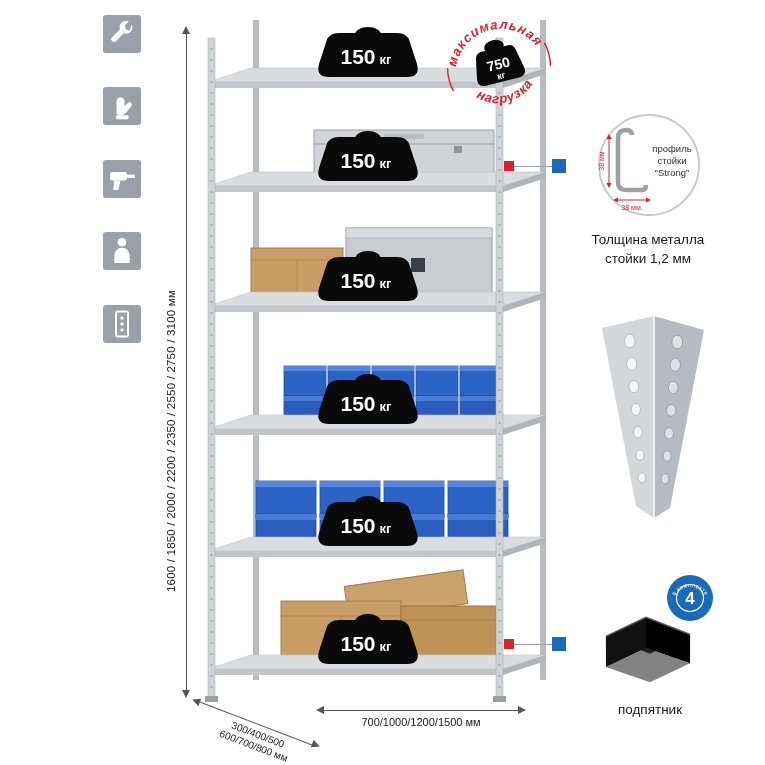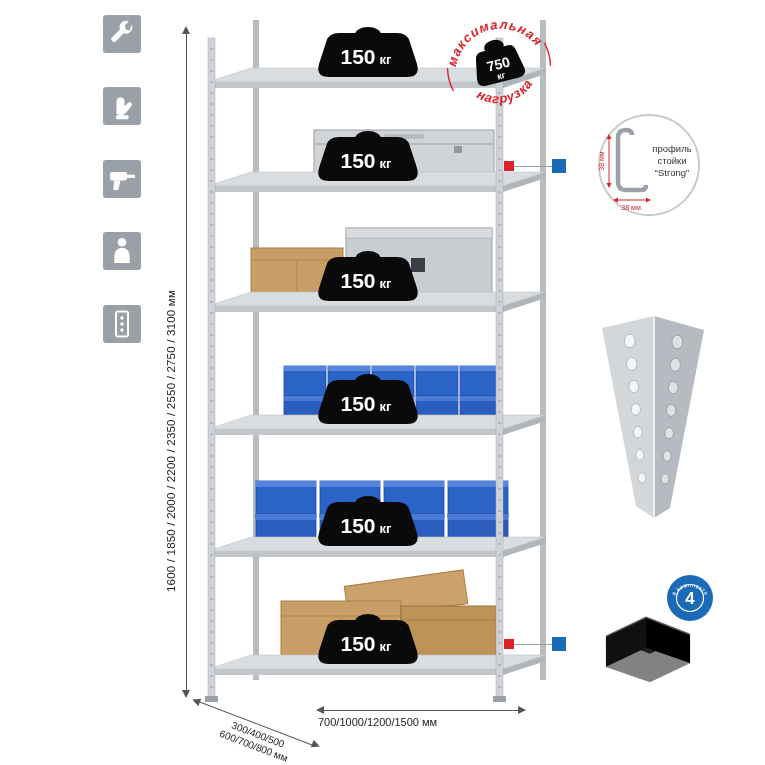--- a/index.html
+++ b/index.html
@@ -26,21 +26,21 @@
   .conn-line{position:absolute;height:1px;background:#9aa0a6;}
   .sq{position:absolute;}
   .sq.red{background:#d8232a;}
   .sq.blue{background:#1b6ab8;}
   
   .pc-text{fill:#333;font-size:9.5px;font-family:"Liberation Sans",sans-serif;}
   .pc-dim{fill:#d8232a;font-size:7px;font-family:"Liberation Sans",sans-serif;}
   
   .note{position:absolute;text-align:center;font-size:13.5px;line-height:19px;color:#1a1a1a;}
   
-  .hdim-label{position:absolute;font-size:11px;color:#222;}
+  .hdim-label{position:absolute;text-align:center;font-size:11px;color:#222;}
   .diag-label{position:absolute;font-size:10px;line-height:12px;color:#222;text-align:center;
       transform:rotate(21deg);transform-origin:left top;}
   .badge4-ring{fill:#fff;font-size:5.8px;letter-spacing:.4px;font-family:"Liberation Sans",sans-serif;}
   .badge4-num{fill:#fff;font-weight:bold;font-size:17px;font-family:"Liberation Sans",sans-serif;}
 </style>
 </head>
 <body>
 
 <div class="canvas">
 
@@ -306,20 +306,24 @@
     <line x1="22" y1="88" x2="50" y2="88" stroke="#d8232a" stroke-width="1"></line>
     <path d="M17 88 l5 -2.5 v5 z" fill="#d8232a"></path>
     <path d="M55 88 l-5 -2.5 v5 z" fill="#d8232a"></path>
     <text class="pc-dim" x="36" y="98" text-anchor="middle">38 мм.</text>
 
     <text class="pc-text" x="76" y="40" text-anchor="middle">профиль</text>
     <text class="pc-text" x="76" y="52" text-anchor="middle">стойки</text>
     <text class="pc-text" x="76" y="64" text-anchor="middle">“Strong”</text>
   </svg>
 
+  <div class="note" style="left:556px;top:230px;width:184px">
+    <div>Толщина металла</div>
+    <div>стойки 1,2 мм</div>
+  </div>
 
   <svg class="abs" style="left:588px;top:312px" width="126" height="212" viewBox="0 0 126 212">
     <polygon points="66,4 116,18 82,196 66,206" fill="#b6bbc1"></polygon>
     <polygon points="66,4 14,16 48,194 66,206" fill="#d4d7da"></polygon>
     <line x1="66" y1="4" x2="66" y2="206" stroke="#eceeef" stroke-width="2"></line>
     <g fill="#f4f5f6" stroke="#9aa0a6" stroke-width="0.6">
       <ellipse cx="41.7" cy="29" rx="5.3" ry="6.8"></ellipse>
       <ellipse cx="43.7" cy="51.8" rx="5.1" ry="6.5"></ellipse>
       <ellipse cx="45.8" cy="74.6" rx="4.8" ry="6.2"></ellipse>
       <ellipse cx="47.8" cy="97.4" rx="4.6" ry="5.9"></ellipse>
@@ -350,20 +354,21 @@
     <defs>
         <path id="ring4" d="M6 31 A18 18 0 0 1 42 31"></path>
       </defs>
     <circle cx="24" cy="24" r="23" fill="#1b6ab8"></circle>
     <circle cx="24" cy="24" r="13.5" fill="#1b6ab8" stroke="#fff" stroke-width="1.2"></circle>
     <text class="badge4-ring"><textPath href="#ring4" startOffset="50%" text-anchor="middle">в комплекте</textPath></text>
     <text class="badge4-num" x="24" y="30" text-anchor="middle">4</text>
   </svg>
 
   <div class="note" style="left:556px;top:700px;width:188px">
+    <div>подпятник</div>
   </div>
 
   <div>
     <div class="vline" style="left:196px;top:700px;width:128px;height:1px;transform:rotate(21deg);transform-origin:left top"></div>
     <div class="arr" style="left:192px;top:697px;border-top:4px solid transparent;border-bottom:4px solid transparent;border-right:8px solid #555;transform:rotate(21deg)"></div>
     <div class="arr" style="left:312px;top:741px;border-top:4px solid transparent;border-bottom:4px solid transparent;border-left:8px solid #555;transform:rotate(21deg)"></div>
     <div class="diag-label" style="left:204px;top:708px;width:120px">
       <div>300/400/500</div>
       <div>600/700/800 мм</div>
     </div>

